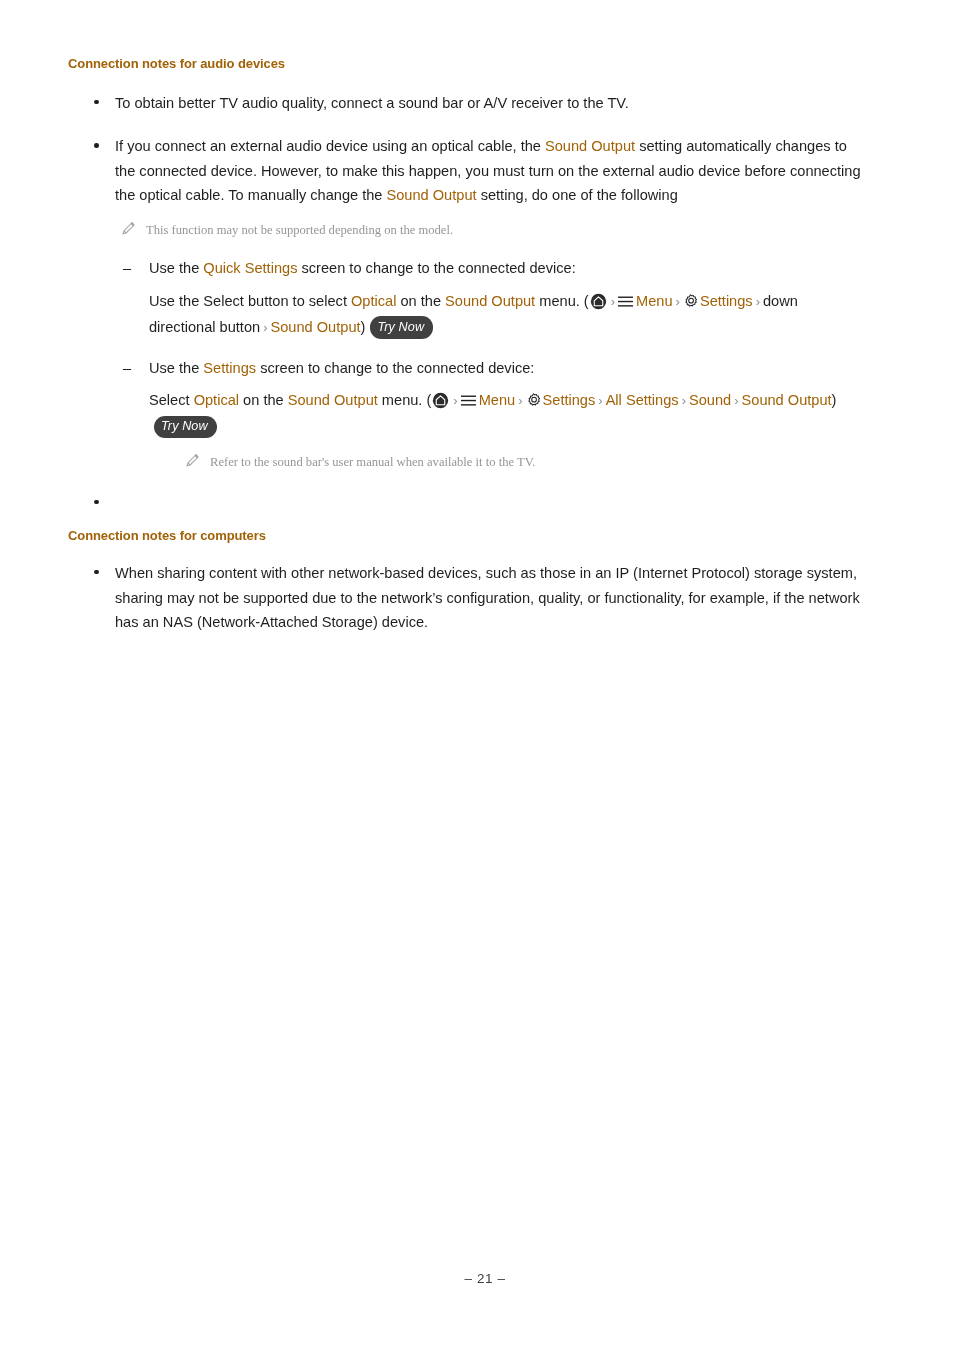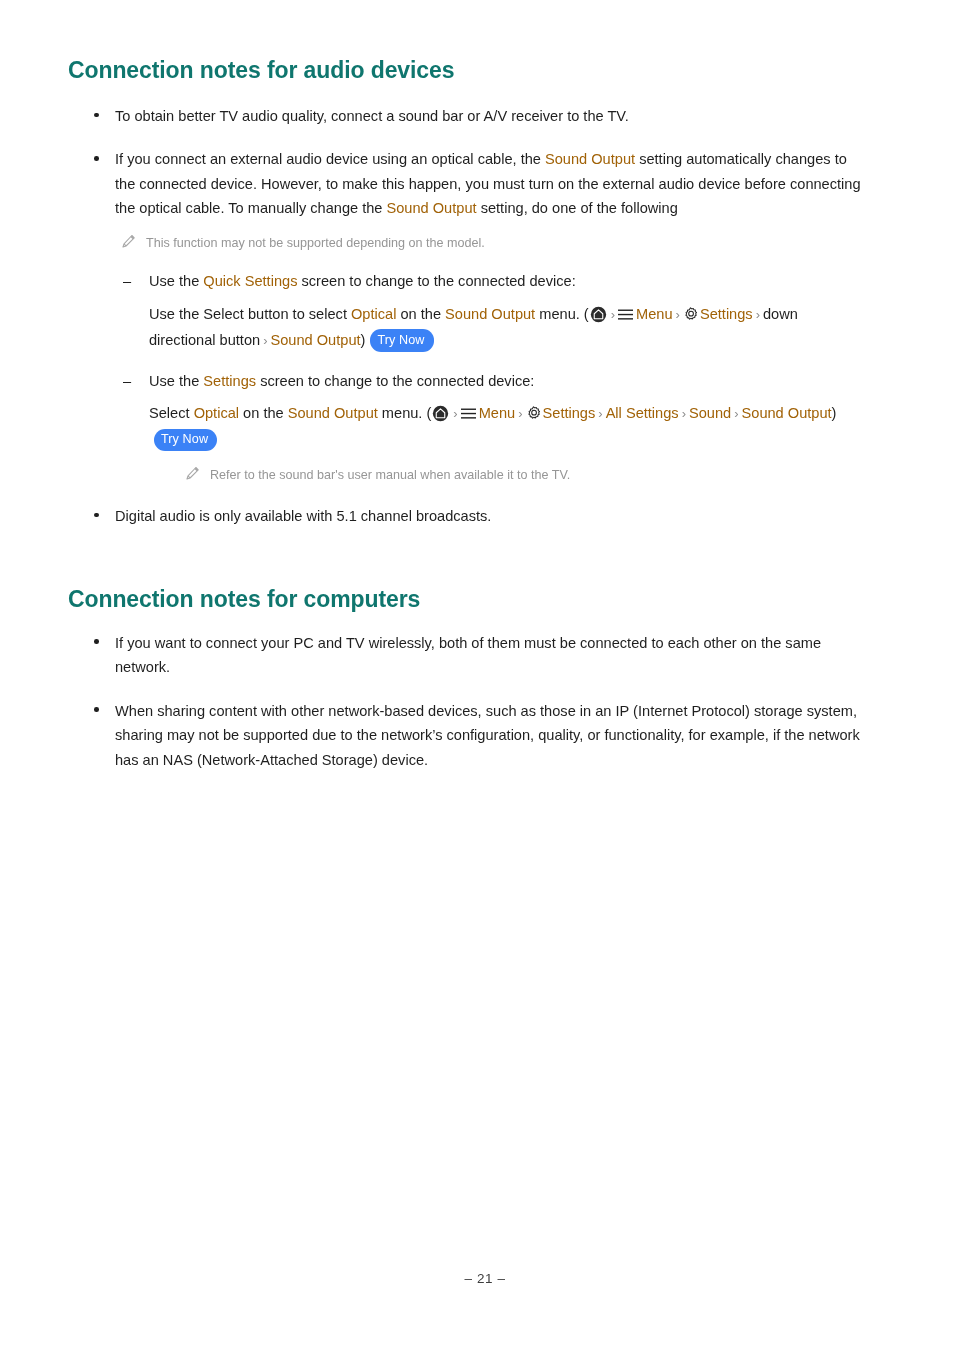--- a/index.html
+++ b/index.html
@@ -19,23 +19,23 @@
   .page {
     position: absolute;
     left: 0; top: 0;
     width: 954px;
     height: 1350px;
     box-sizing: border-box;
     padding: 56px 72px 0 68px;
   }
 
   h2.section-heading {
-    font-size: 23px;
+    font-size: 13px;
     font-weight: 600;
-    color: #0f766e;
+    color: #a16207;
     margin: 0 0 18px 0;
     letter-spacing: -0.1px;
     line-height: 1.3;
   }
   h2.section-heading.second {
     margin-top: 56px;
     margin-bottom: 16px;
   }
 
   ul.bullets {
@@ -88,20 +88,21 @@
   }
 
   .note {
     display: block;
     position: relative;
     padding-left: 31px;
     margin: 12px 0 16px 0;
     font-size: 12.6px;
     line-height: 1.6;
     color: #969696;
+    font-family: Liberation Serif, serif;
   }
   .note.indented { margin-left: 30px; }
   .pencil-icon {
     position: absolute;
     left: 6px;
     top: 1px;
     width: 15px;
     height: 15px;
     display: inline-block;
   }
@@ -140,29 +141,30 @@
   .icon-gear {
     display: inline-block;
     vertical-align: -3px;
     width: 15px;
     height: 15px;
     margin-right: 2px;
   }
 
   .badge-try-now {
     display: inline-block;
-    background: #3b82f6;
+    background: #404040;
     color: #ffffff;
     font-size: 12.6px;
     line-height: 1;
     padding: 4.5px 9px 5.5px 7px;
     border-radius: 11px;
     margin-left: 5px;
     vertical-align: 1px;
     letter-spacing: 0.1px;
+    font-style: italic;
   }
 
   .page-number {
     position: absolute;
     left: 16px;
     right: 0;
     top: 1271px;
     text-align: center;
     font-size: 13.5px;
     color: #3d3d3d;
@@ -248,34 +250,29 @@
             <span>Refer to the sound bar's user manual when available it to the TV.</span>
           </span>
         </li>
 
       </ul>
     </li>
 
 
     <li class="bullet">
       <span class="dot"></span>
-      <span>Digital audio is only available with 5.1 channel broadcasts.</span>
     </li>
 
   </ul>
 
   <h2 class="section-heading second">Connection notes for computers</h2>
 
   <ul class="bullets">
 
 
-    <li class="bullet">
-      <span class="dot"></span>
-      <span>If you want to connect your PC and TV wirelessly, both of them must be connected to each other on the same network.</span>
-    </li>
 
     <li class="bullet">
       <span class="dot"></span>
       <span>When sharing content with other network-based devices, such as those in an IP (Internet Protocol) storage system, sharing may not be supported due to the network’s configuration, quality, or functionality, for example, if the network has an NAS (Network-Attached Storage) device.</span>
     </li>
 
   </ul>
 
 </div>
 

